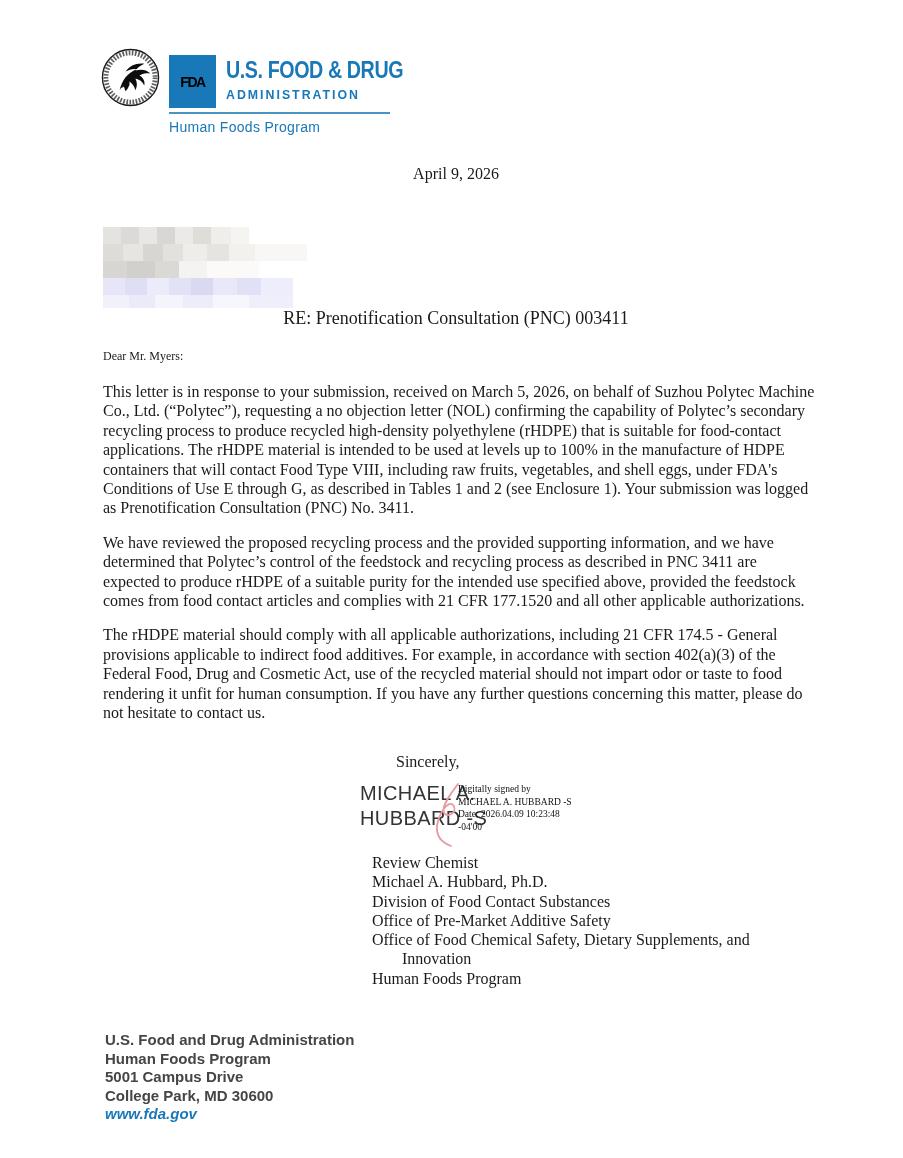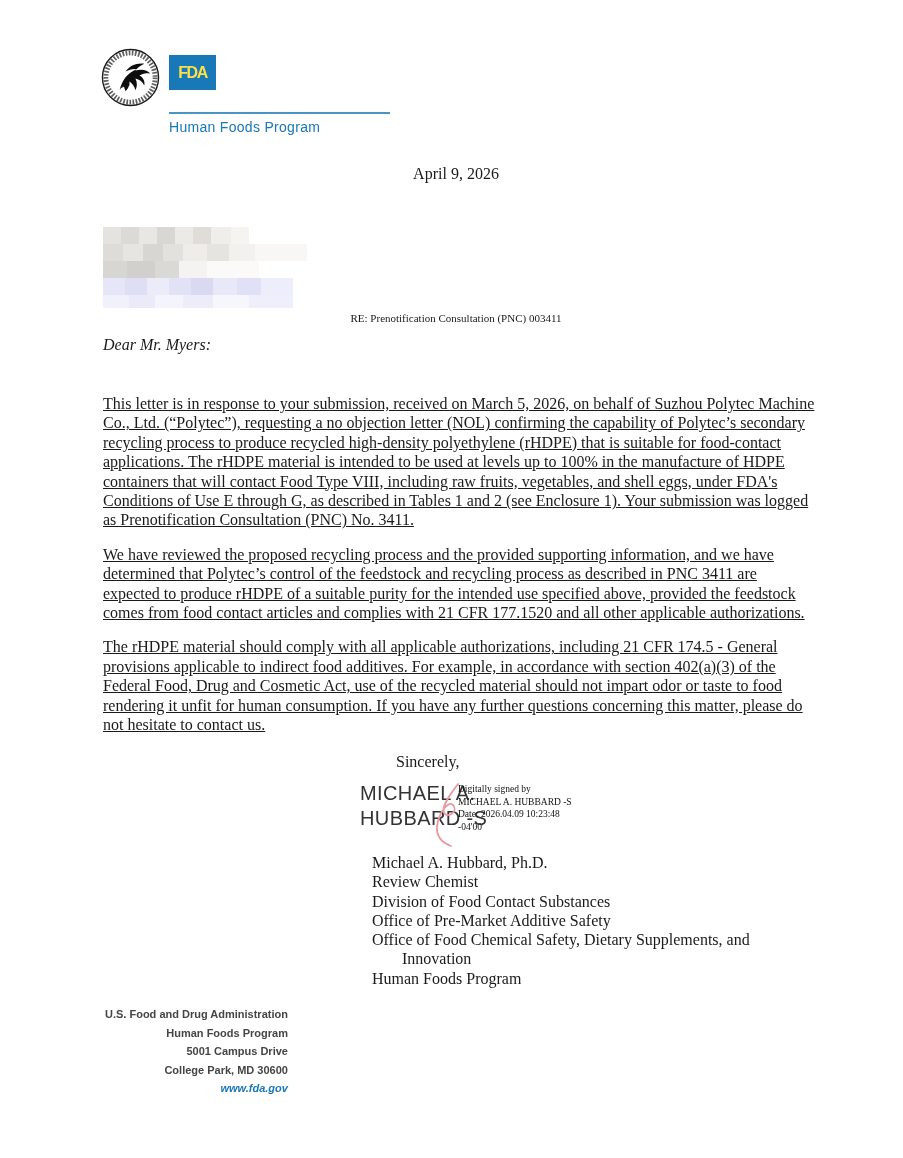--- a/index.html
+++ b/index.html
@@ -9,91 +9,95 @@
     background:#ffffff;
     font-family:"Liberation Serif", serif;
     color:#1a1a1a;
     overflow:hidden;
   }
 
   
   .letterhead{position:absolute;left:0;top:0;width:903px;height:150px;}
   .hhs-seal{position:absolute;left:99px;top:46px;width:63px;height:63px;}
   .fda-box{
-    position:absolute;left:169px;top:55px;width:47px;height:35px;
-    background:#1878b8;color:#fde047;
+    position:absolute;left:169px;top:55px;width:47px;height:53px;
+    background:#1878b8;color:#000000;
     font-family:"Liberation Sans", sans-serif;font-weight:bold;
-    font-size:16px;letter-spacing:-1.5px;
+    font-size:14px;letter-spacing:-1.5px;
     display:flex;align-items:center;justify-content:center;
   }
   .wordmark{position:absolute;left:226px;top:56px;font-family:"Liberation Sans", sans-serif;color:#1878b8;}
   .wm1{font-size:24px;font-weight:bold;letter-spacing:-0.5px;transform:scaleX(0.82);transform-origin:left;white-space:nowrap;}
   .wm2{font-size:13px;font-weight:bold;letter-spacing:2.1px;margin-top:3px;transform:scaleX(0.95);transform-origin:left;white-space:nowrap;}
   .lh-rule{position:absolute;left:169px;top:112px;width:221px;height:2px;background:#4a94c4;}
   .lh-program{
     position:absolute;left:169px;top:119px;
     font-family:"Liberation Sans", sans-serif;font-size:14px;color:#1878b8;letter-spacing:0.3px;
   }
 
   
   .date-line{position:absolute;left:103px;top:165px;width:706px;text-align:center;font-size:16px;}
-  .subject-block{position:absolute;left:103px;top:308px;width:706px;text-align:center;font-size:11px;line-height:20px;}
+  .subject-block{position:absolute;left:103px;top:308px;width:706px;text-align:center;font-size:18px;line-height:20px;}
 
   
   .redact{position:absolute;left:103px;top:227px;}
   .redact .r{height:17px;}
   .r1{width:146px;background:repeating-linear-gradient(90deg,#e5e3df 0 18px,#dcdad6 18px 36px,#e9e7e3 36px 54px,#d9d7d3 54px 72px,#eceae6 72px 90px,#e0ddd9 90px 108px,#f0eeea 108px 128px,#f6f4f1 128px 146px);}
   .r2{width:204px;background:repeating-linear-gradient(90deg,#dedcd8 0 20px,#e7e5e1 20px 40px,#d8d6d2 40px 60px,#e3e1dd 60px 80px,#efedea 80px 104px,#e6e4e0 104px 126px,#f3f1ee 126px 152px,#f8f7f5 152px 204px);}
   .r3{width:156px;background:linear-gradient(90deg,#d8d6d2 0 24px,#d2d0cc 24px 52px,#dbd9d5 52px 76px,#f4f3f1 76px 104px,#fbfaf9 104px 156px);}
   .r4{width:190px;background:repeating-linear-gradient(90deg,#e6e6f8 0 22px,#dedef5 22px 44px,#ebebfa 44px 66px,#e2e2f7 66px 88px,#d9d9f2 88px 110px,#e8e8f9 110px 134px,#e0e0f6 134px 158px,#ededfb 158px 190px);}
   .r5{width:190px;height:13px;background:repeating-linear-gradient(90deg,#f1f1fb 0 26px,#eaeaf9 26px 52px,#f4f4fc 52px 80px,#ededfa 80px 110px,#f6f6fd 110px 146px,#efeffb 146px 190px);}
 
   
-  .salutation{position:absolute;left:103px;top:336px;font-size:16px;font-style:italic;}
+  .salutation{position:absolute;left:103px;top:349px;font-size:12px;}
   .body-text{position:absolute;left:103px;top:382px;width:712px;font-size:16px;line-height:19.4px;}
-  .body-text p{margin:12px 0 15px 0;text-decoration:underline;}
+  .body-text p{margin:0 0 15px 0;}
 
   
   .closing{position:absolute;left:396px;top:753px;font-size:16px;}
   .digsig{position:absolute;left:360px;top:781px;width:330px;height:64px;}
   .digsig-name{
     font-family:"Liberation Sans", sans-serif;font-size:20px;color:#333333;
     line-height:25px;letter-spacing:0.4px;white-space:nowrap;
   }
   .digsig-squiggle{position:absolute;left:72px;top:0px;}
   .digsig-details{
     position:absolute;left:98px;top:2px;width:180px;
     font-family:Liberation Serif, serif;font-size:9.5px;line-height:12.5px;color:#111111;
     white-space:nowrap;
   }
   .signer{position:absolute;left:372px;top:853px;width:440px;font-size:16px;line-height:19.3px;}
   .signer .indent{padding-left:30px;}
 
   
   .footer{
-    position:absolute;left:105px;top:1005px;
+    position:absolute;left:105px;top:1031px;
     font-family:"Liberation Sans", sans-serif;font-weight:bold;
-    font-size:11px;line-height:18.6px;color:#454545;text-align:right;
+    font-size:15px;line-height:18.6px;color:#454545;
   }
   .footer .link{color:#1878b8;text-decoration:none;display:inline-block;font-style:italic;}
 </style>
 </head>
 <body>
 
 <div class="page">
 
   <header class="letterhead">
     <svg class="hhs-seal" viewBox="0 0 64 64" width="63" height="63">
       <circle cx="32" cy="32" r="28.5" fill="none" stroke="#1a1a1a" stroke-width="1.4"></circle>
       <circle cx="32" cy="32" r="25" fill="none" stroke="#2a2a2a" stroke-width="5" stroke-dasharray="1.7 1.5" opacity="0.75"></circle>
       <path fill="#0d0d0d" d="M21 45 C23 35 29 27 39 23 C34 23 30 24 27 26 C31 20 38 17 46 18 C42 20 39 22 37 25 C43 23 49 24 52 28 C47 27 44 28 41 30 C45 32 47 36 46 40 C44 36 41 34 37 33 C39 37 39 41 37 45 C36 41 34 38 31 36 C31 40 30 43 27 46 C26 43 25 41 25 39 C23 41 22 43 21 45 Z"></path>
       <path fill="#0d0d0d" d="M30 34 C26 36 23 39 22 43 C25 41 28 40 31 40 Z" opacity="0.9"></path>
     </svg>
     <div class="fda-box">
       <span>FDA</span>
+    </div>
+    <div class="wordmark">
+      <div class="wm1">U.S. FOOD &amp; DRUG</div>
+      <div class="wm2">ADMINISTRATION</div>
     </div>
     <div class="lh-rule"></div>
     <div class="lh-program">Human Foods Program</div>
   </header>
 
   <div class="date-line">April 9, 2026</div>
 
   <div class="redact">
     <div class="r r1"></div>
     <div class="r r2"></div>
@@ -126,22 +130,22 @@
     </svg>
     <div class="digsig-details">
       <div>Digitally signed by</div>
       <div>MICHAEL A. HUBBARD -S</div>
       <div>Date: 2026.04.09 10:23:48</div>
       <div>-04'00'</div>
     </div>
   </div>
 
   <div class="signer">
+    <div>Review Chemist</div>
     <div>Michael A. Hubbard, Ph.D.</div>
-    <div>Review Chemist</div>
     <div>Division of Food Contact Substances</div>
     <div>Office of Pre-Market Additive Safety</div>
     <div>Office of Food Chemical Safety, Dietary Supplements, and</div>
     <div class="indent">Innovation</div>
     <div>Human Foods Program</div>
   </div>
 
   <div class="footer">
     <div>U.S. Food and Drug Administration</div>
     <div>Human Foods Program</div>

